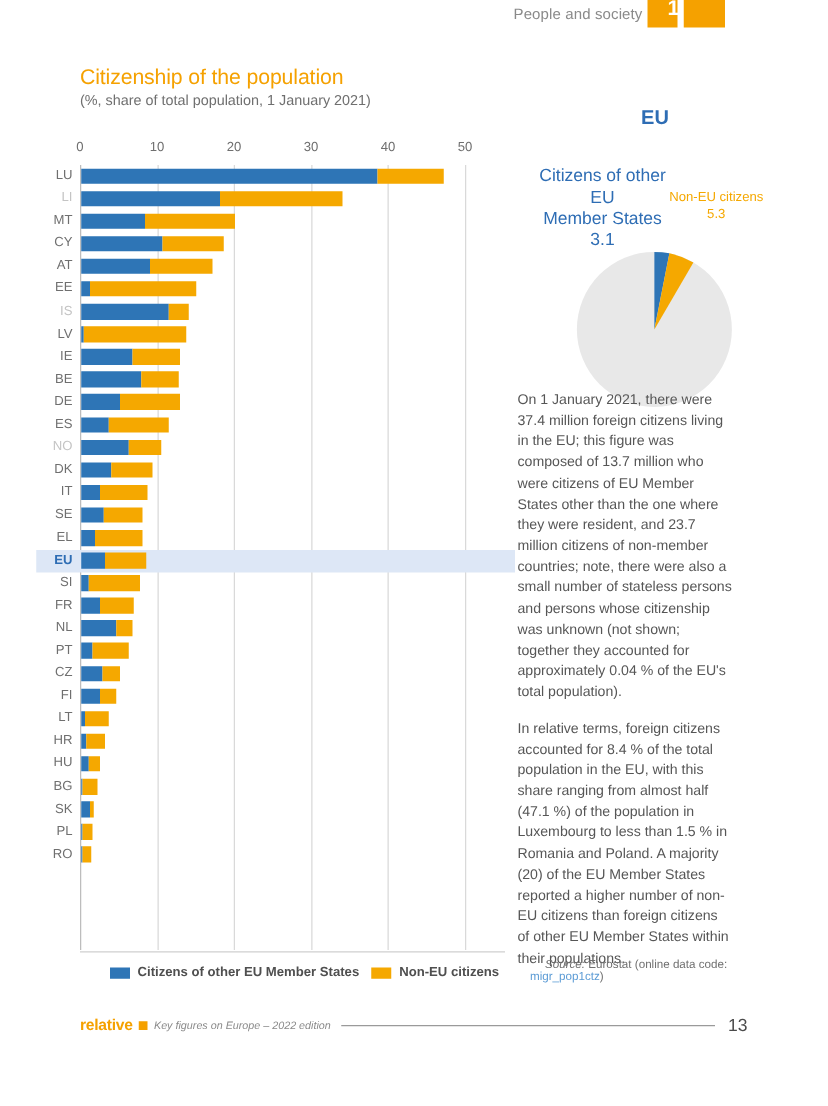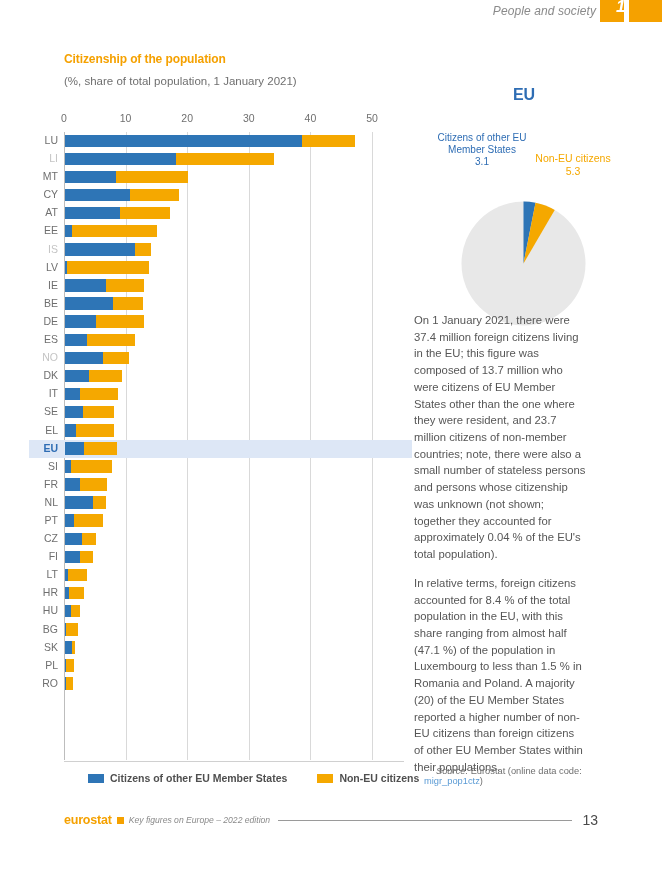--- a/index.html
+++ b/index.html
@@ -6,39 +6,39 @@
   body{
     width:662px;height:885px;
     background:#ffffff;
     font-family:"Liberation Sans", sans-serif;
     color:#5b5b5b;
     position:relative;
     overflow:hidden;
   }
   
   .header{
-    position:absolute;top:0;left:0;width:662px;height:22px;font-style:italic;
+    position:absolute;top:0;left:0;width:580px;height:22px;
   }
   .header-label{
     position:absolute;right:66px;top:4px;
     font-size:12px;color:#8a8a8a;letter-spacing:0.1px;
     white-space:nowrap;
   }
   .tab-group{position:absolute;right:0;top:0;height:22px;width:62px;}
   .tab-a{position:absolute;left:0;top:0;width:24px;height:22px;background:#f5a100;}
   .tab-b{position:absolute;left:29px;top:0;width:33px;height:22px;background:#f5a100;}
   .tab-num{
     position:absolute;left:16px;top:-3px;
     font-size:17px;font-weight:bold;color:#ffffff;
   }
 
   
   .chart-title{
     position:absolute;left:64px;top:52px;
-    font-size:12px;font-weight:bold;color:#f5a100;
+    font-size:17px;font-weight:normal;color:#f5a100;
     letter-spacing:-0.1px;
   }
   .chart-subtitle{
     position:absolute;left:64px;top:75px;
     font-size:11.5px;color:#6f6f6f;
   }
 
   
   .chart-area{position:absolute;left:64px;top:112px;width:340px;height:650px;}
   .axis-labels{position:relative;height:16px;}
@@ -59,36 +59,36 @@
     position:absolute;right:100%;margin-right:6px;top:2px;
     font-size:10.5px;color:#6f6f6f;white-space:nowrap;
   }
   .row-label.muted{color:#c4c4c4;}
   .row-label.eu{color:#2e6db4;font-weight:bold;}
   .bar{position:absolute;top:2.5px;height:12.5px;}
   .bar.blue{background:#2e75b6;}
   .bar.orange{background:#f5a800;}
 
   
-  .legend{position:absolute;left:88px;top:772px;display:flex;gap:30px;align-items:center;}
+  .legend{position:absolute;left:88px;top:772px;display:flex;gap:10px;align-items:center;}
   .legend-item{display:flex;align-items:center;gap:6px;}
   .legend-swatch{width:16px;height:9px;display:block;}
   .legend-swatch.blue{background:#2e75b6;}
   .legend-swatch.orange{background:#f5a800;}
   .legend-text{font-size:10.5px;color:#4f4f4f;font-weight:bold;}
 
   
   .right-col{position:absolute;left:424px;top:86px;width:200px;}
   .pie-title{
     text-align:center;font-size:16px;font-weight:bold;color:#2e6db4;
     margin:0 0 4px 0;
   }
   .pie-wrap{position:relative;width:200px;height:190px;}
   .pie-lbl{position:absolute;text-align:center;line-height:1.22;}
-  .pie-lbl.blue{color:#2e6db4;font-size:10px;left:-2px;top:24px;width:120px;}
+  .pie-lbl.blue{color:#2e6db4;font-size:14px;left:-2px;top:24px;width:120px;}
   .pie-lbl.orange{color:#f5a800;font-size:10.5px;left:94px;top:44px;width:110px;}
   .pie-lbl.grey{color:#8d8d8d;font-size:10.5px;left:22px;top:172px;width:150px;}
   .pie-val{display:block;}
   .pie-svg{position:absolute;left:22px;top:78px;}
 
   .para{
     font-size:11.3px;line-height:1.48;color:#565656;
     margin:0 0 12px 0;text-align:left;
   }
   .body-text{position:absolute;left:414px;top:312px;width:172px;}
@@ -335,18 +335,18 @@
 <div class="body-text">
   <p class="para">On 1 January 2021, there were 37.4 million foreign citizens living in the EU; this figure was composed of 13.7 million who were citizens of EU Member States other than the one where they were resident, and 23.7 million citizens of non-member countries; note, there were also a small number of stateless persons and persons whose citizenship was unknown (not shown; together they accounted for approximately 0.04 % of the EU's total population).</p>
   <p class="para">In relative terms, foreign citizens accounted for 8.4 % of the total population in the EU, with this share ranging from almost half (47.1 %) of the population in Luxembourg to less than 1.5 % in Romania and Poland. A majority (20) of the EU Member States reported a higher number of non-EU citizens than foreign citizens of other EU Member States within their populations.</p>
 </div>
 
 <div class="source">
   <span class="src-lead">Source:</span><span> Eurostat (online data code: </span><span class="src-code">migr_pop1ctz</span><span>)</span>
 </div>
 
 <div class="footer">
-  <span class="brand">eurostat</span>
+  <span class="brand">relative</span>
   <span class="brand-sq"></span>
   <span class="footer-edition">Key figures on Europe – 2022 edition</span>
   <span class="footer-rule"></span>
   <span class="page-num">13</span>
 </div>
 
 </body></html>

